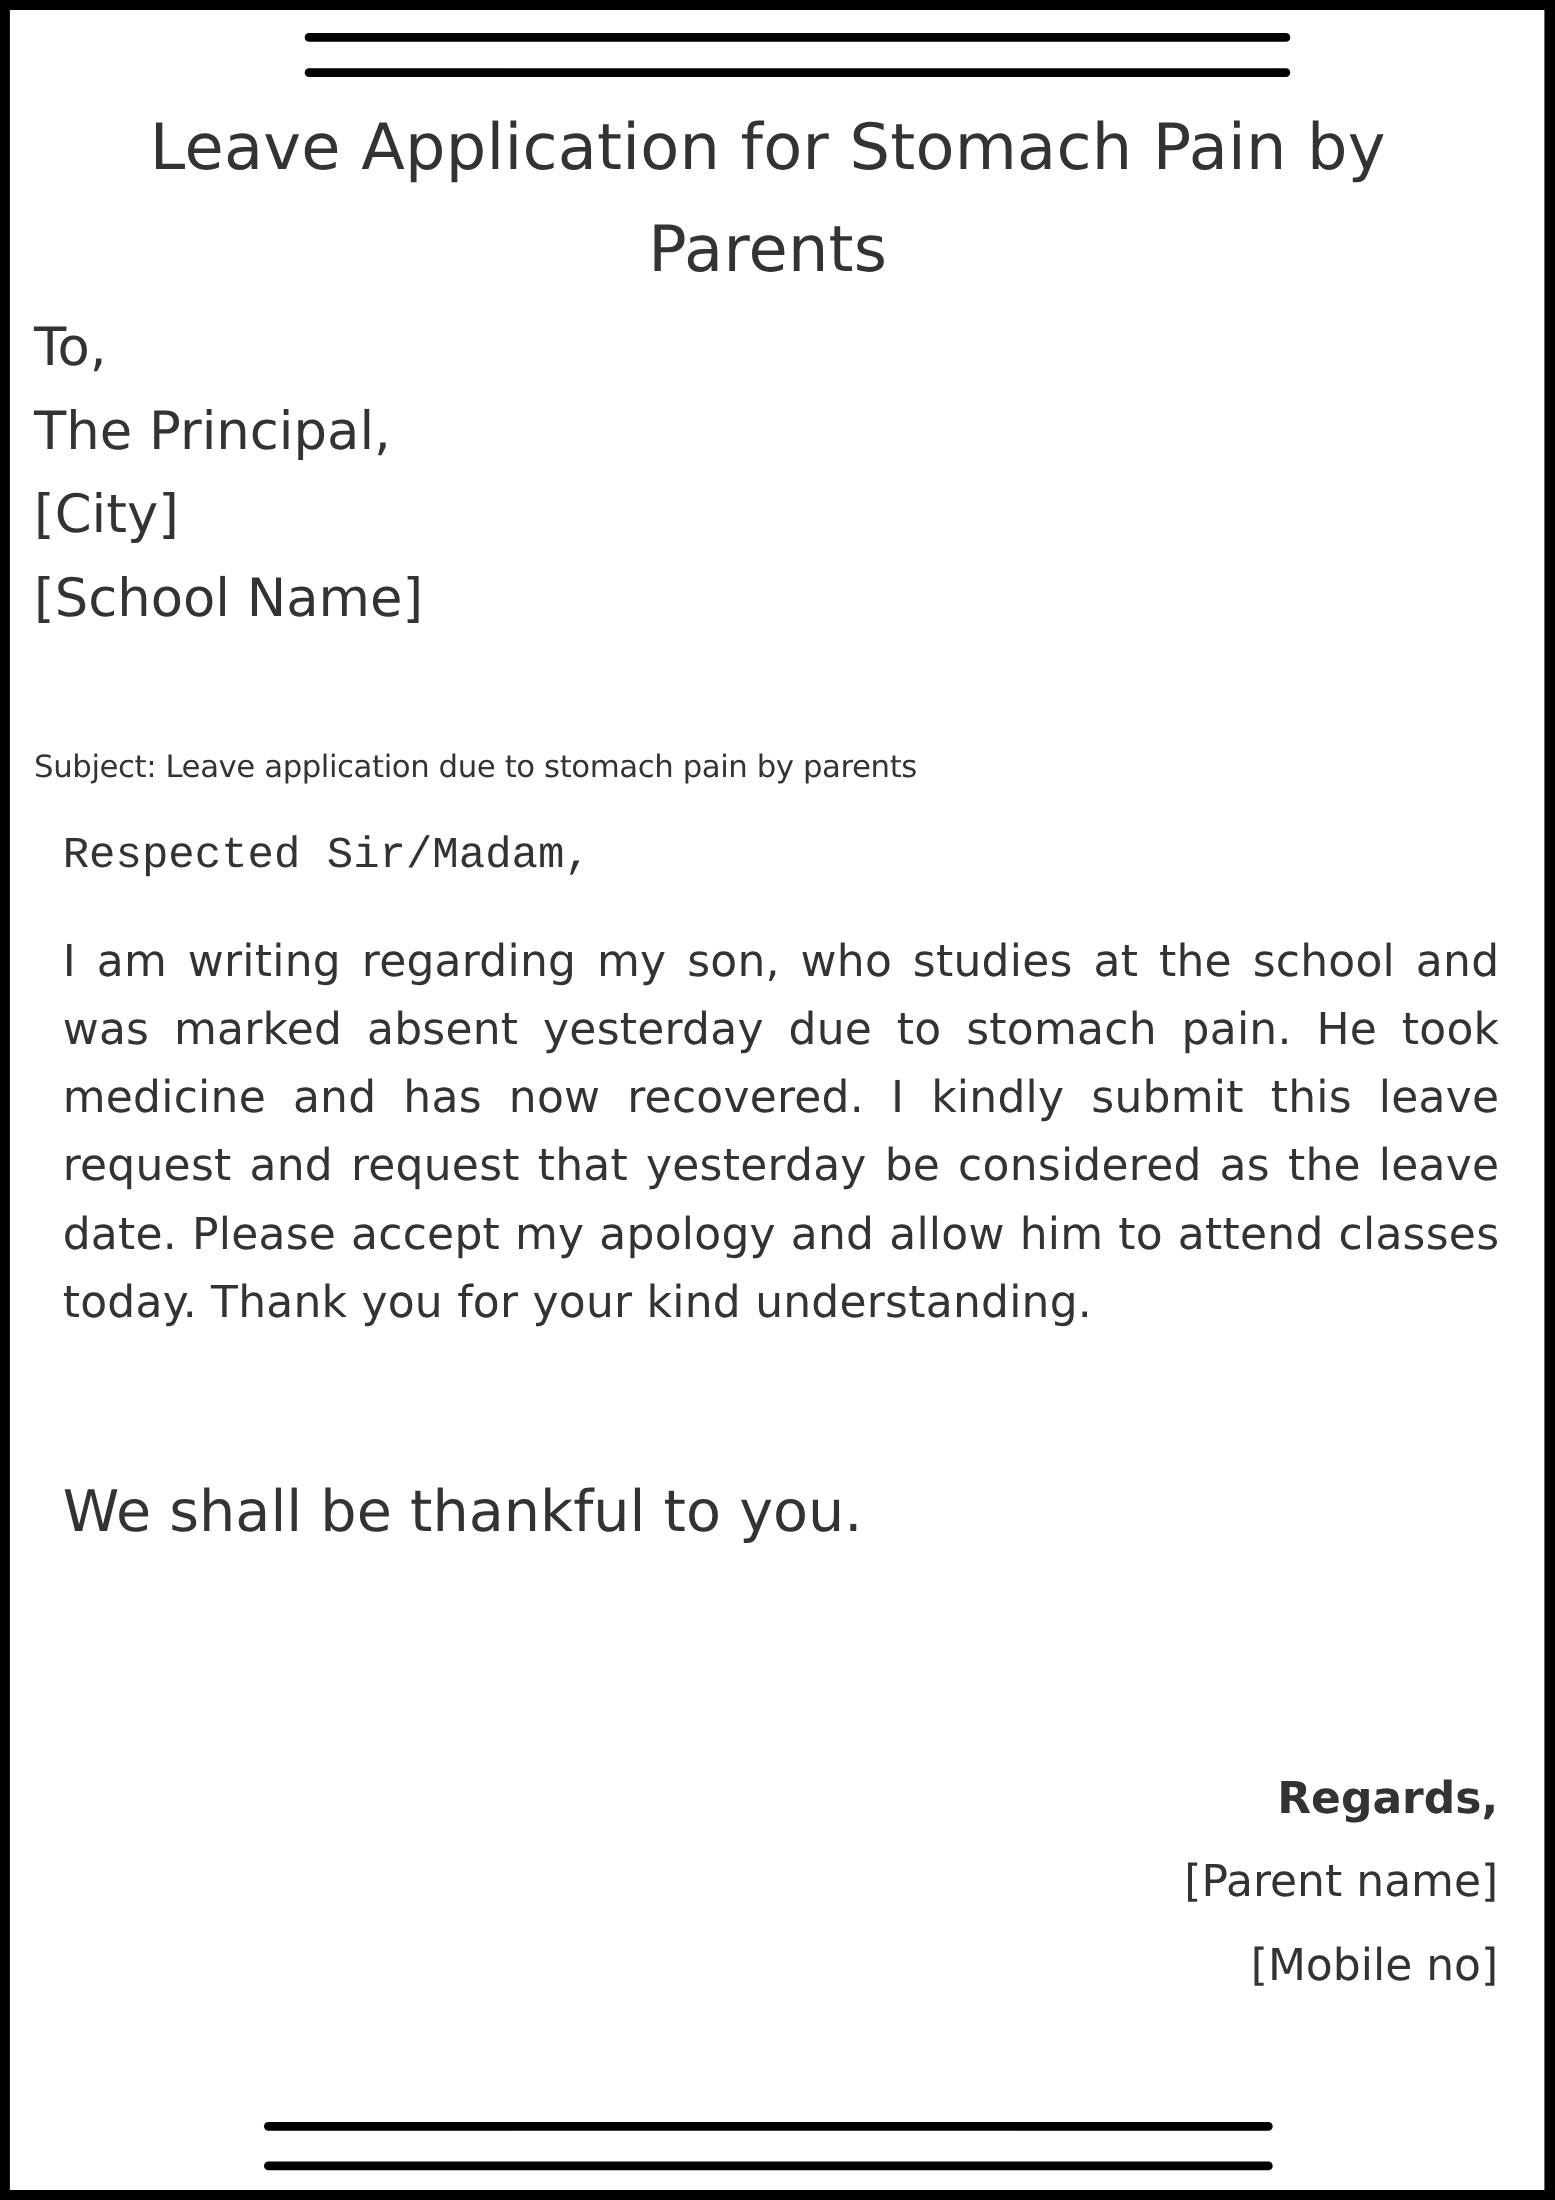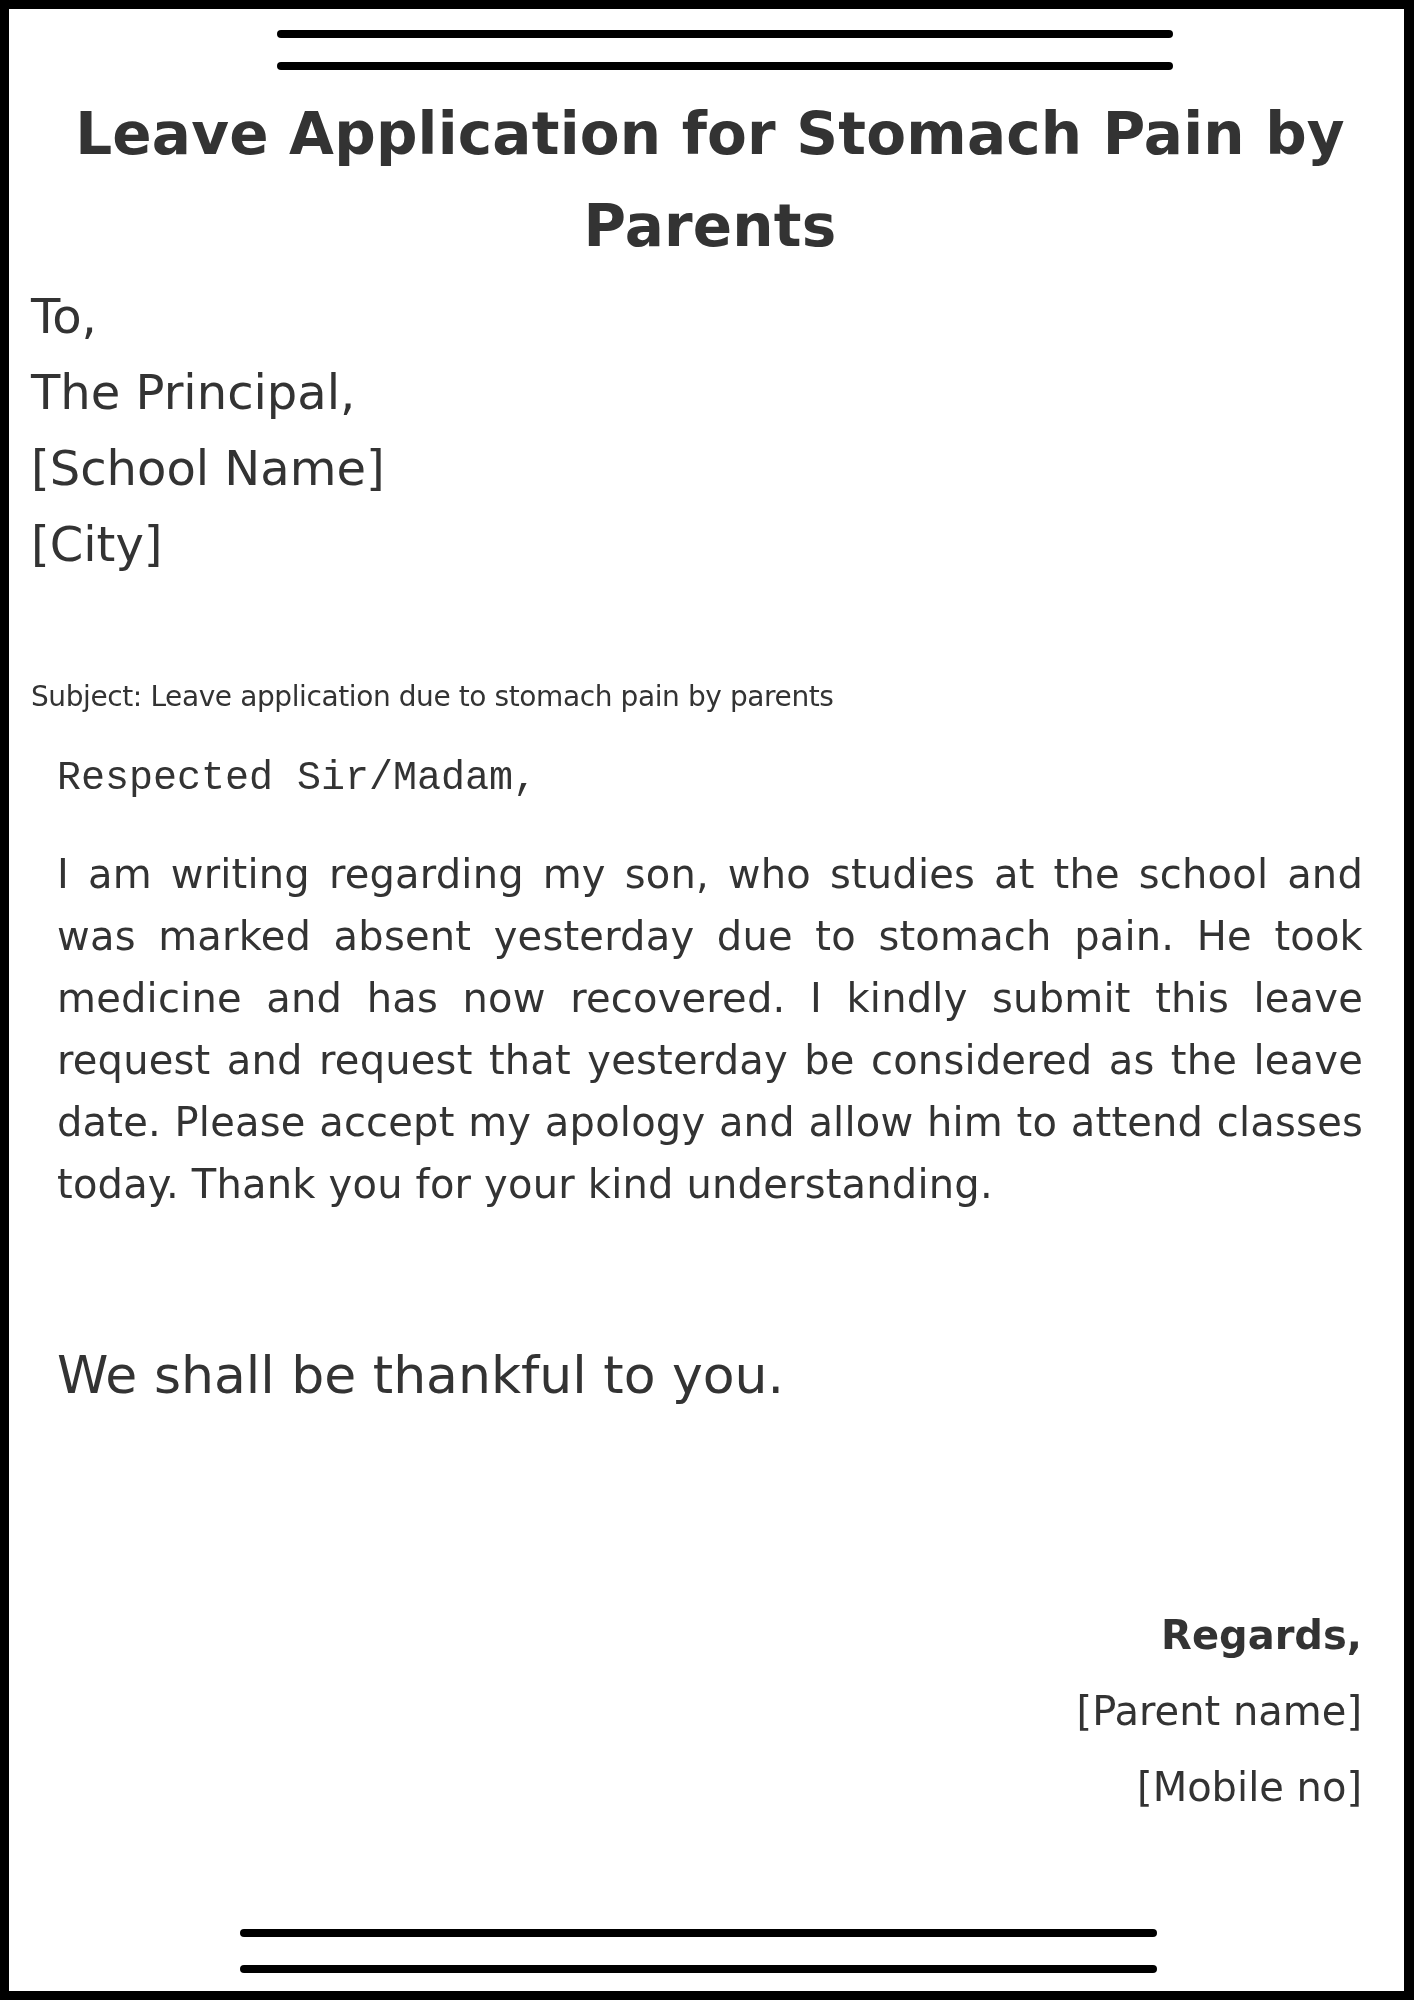--- a/index.html
+++ b/index.html
@@ -16,23 +16,23 @@
     }
     .rule {
       position: absolute; height: 8px; background: #000; border-radius: 4px;
     }
     .rule.t1 { left: 277px; width: 896px; top: 30px; }
     .rule.t2 { left: 277px; width: 896px; top: 62px; }
     .rule.b1 { left: 240px; width: 917px; top: 1929px; }
     .rule.b2 { left: 240px; width: 917px; top: 1965px; }
 
     .title {
-      position: absolute; left: 40px; width: 1340px; top: 88px;
+      position: absolute; left: 28px; width: 1340px; top: 88px;
       text-align: center; font-size: 58px; line-height: 92px;
-      font-weight: bold; letter-spacing: 0.2px; margin: 0;
+      font-weight: normal; letter-spacing: 0.2px; margin: 0;
     }
     .addr {
       position: absolute; left: 31px; font-size: 48px; line-height: 76px;
       white-space: nowrap;
     }
     .addr .line { display: block; }
     .subject {
       position: absolute; left: 31px; top: 662px; font-size: 28px;
       line-height: 70px; white-space: nowrap; letter-spacing: -0.4px;
     }
@@ -63,22 +63,22 @@
 <div class="frame"></div>
 
 <div class="rule t1"></div>
 <div class="rule t2"></div>
 
 <h1 class="title">Leave Application for Stomach Pain by Parents</h1>
 
 <div class="addr" style="top:278px;">
   <span class="line">To,</span>
   <span class="line">The Principal,</span>
+  <span class="line">[City]</span>
   <span class="line">[School Name]</span>
-  <span class="line">[City]</span>
 </div>
 
 <div class="subject">Subject: Leave application due to stomach pain by parents</div>
 
 <div class="salutation">Respected Sir/Madam,</div>
 
 <div class="body-para">I am writing regarding my son, who studies at the school and was marked absent yesterday due to stomach pain. He took medicine and has now recovered. I kindly submit this leave request and request that yesterday be considered as the leave date. Please accept my apology and allow him to attend classes today. Thank you for your kind understanding.</div>
 
 <div class="thanks">We shall be thankful to you.</div>
 

